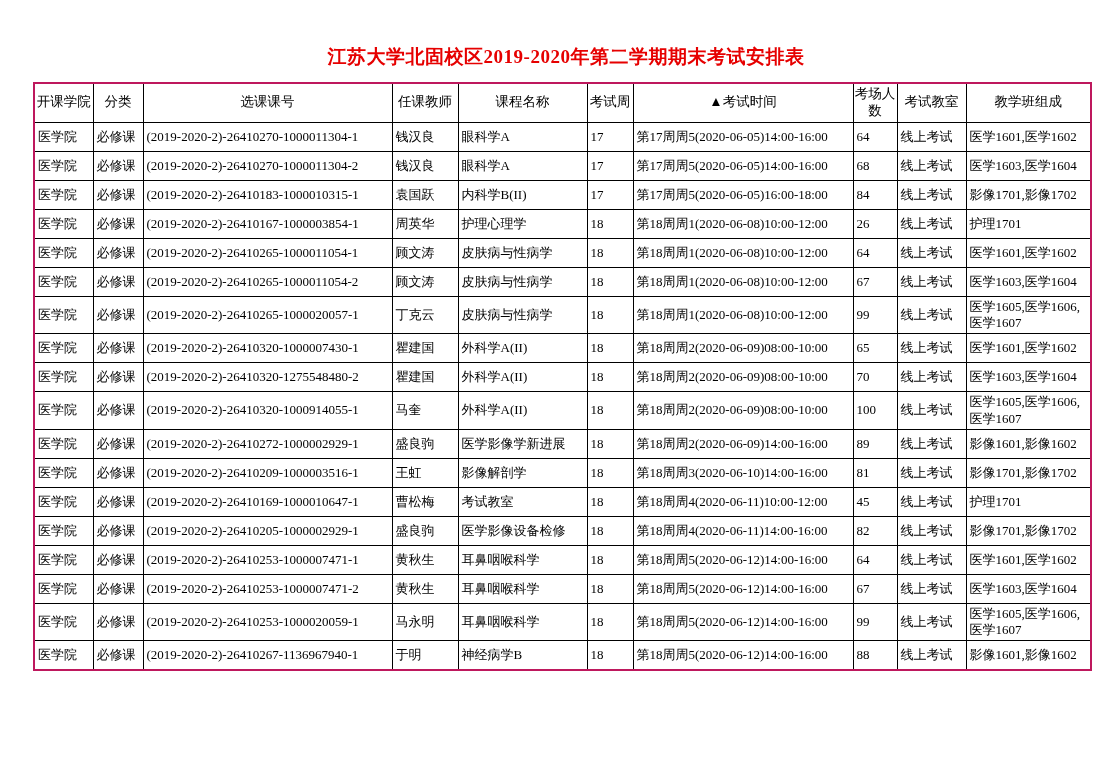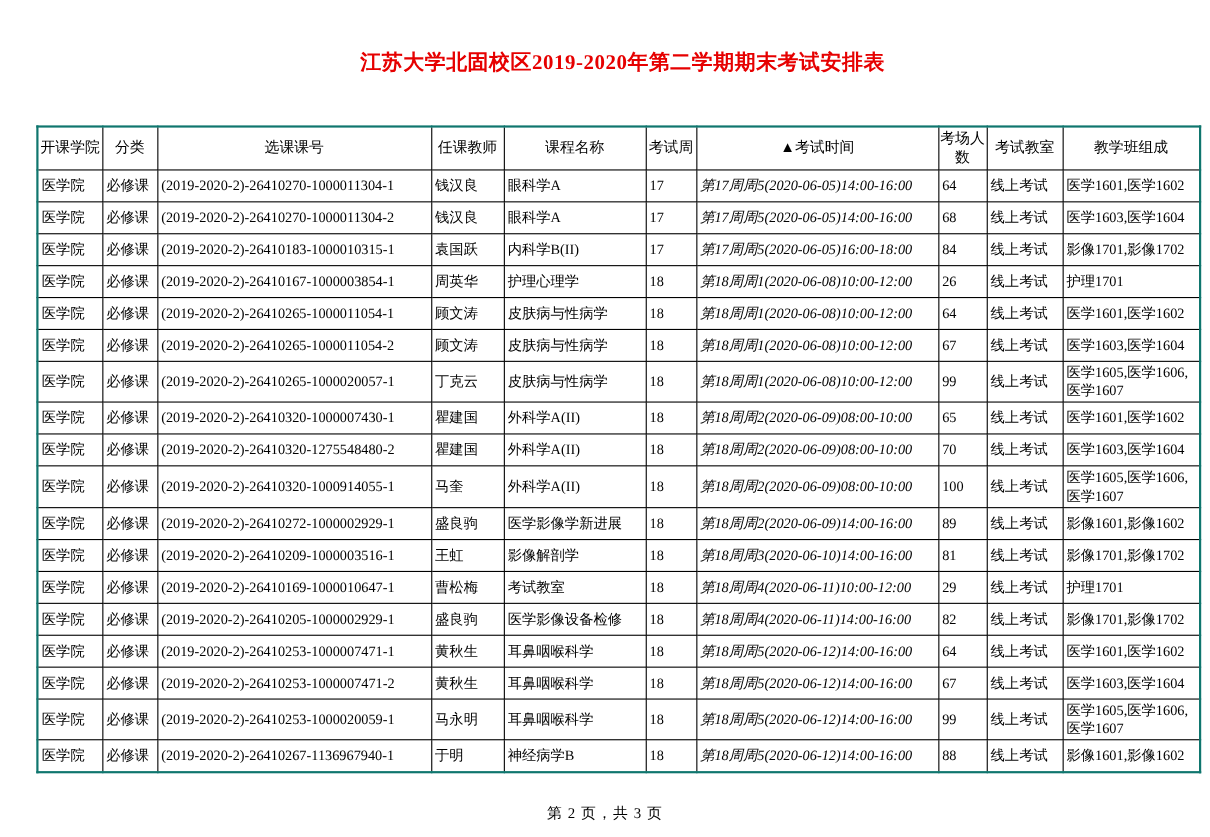--- a/index.html
+++ b/index.html
@@ -25,22 +25,21 @@
     font-size: 19px;
     font-weight: bold;
     letter-spacing: 0.5px;
   }
   table.schedule {
     position: absolute;
     top: 82px; left: 33px;
     width: 1057px;
     border-collapse: collapse;
     table-layout: fixed;
-    border: 2px solid #0f766e;
-    margin-top: 32px;
+    border: 2px solid #be185d;
   }
   table.schedule th, table.schedule td {
     border: 1px solid #000000;
     overflow: hidden;
     vertical-align: middle;
   }
   table.schedule th {
     font-weight: normal;
     text-align: center;
     font-size: 13.5px;
@@ -51,21 +50,21 @@
   table.schedule td {
     font-size: 13px;
     height: 29px;
     padding: 2px 3px;
     line-height: 1.25;
     text-align: left;
   }
   
   td.c0, td.c1, td.c5, td.c7 { text-align: center; }
   
-  td.c6 { white-space: nowrap; padding-right: 0; font-style: italic; }
+  td.c6 { white-space: nowrap; padding-right: 0; }
   td.c2 { white-space: nowrap; }
   .footer {
     position: absolute;
     top: 731px; left: 0;
     width: 100%;
     text-align: center;
     font-size: 13.5px;
     letter-spacing: 1px;
   }
 </style>
@@ -249,21 +248,21 @@
           <td class="c9">影像1701,影像1702</td>
         </tr>
         <tr>
           <td class="c0">医学院</td>
           <td class="c1">必修课</td>
           <td class="c2">(2019-2020-2)-26410169-1000010647-1</td>
           <td class="c3">曹松梅</td>
           <td class="c4">考试教室</td>
           <td class="c5">18</td>
           <td class="c6">第18周周4(2020-06-11)10:00-12:00</td>
-          <td class="c7">29</td>
+          <td class="c7">45</td>
           <td class="c8">线上考试</td>
           <td class="c9">护理1701</td>
         </tr>
         <tr>
           <td class="c0">医学院</td>
           <td class="c1">必修课</td>
           <td class="c2">(2019-2020-2)-26410205-1000002929-1</td>
           <td class="c3">盛良驹</td>
           <td class="c4">医学影像设备检修</td>
           <td class="c5">18</td>
@@ -316,15 +315,14 @@
           <td class="c4">神经病学B</td>
           <td class="c5">18</td>
           <td class="c6">第18周周5(2020-06-12)14:00-16:00</td>
           <td class="c7">88</td>
           <td class="c8">线上考试</td>
           <td class="c9">影像1601,影像1602</td>
         </tr>
       </tbody>
   </table>
 
-  <div class="footer">第 2 页，共 3 页</div>
 
 </div>
 
 </body></html>

